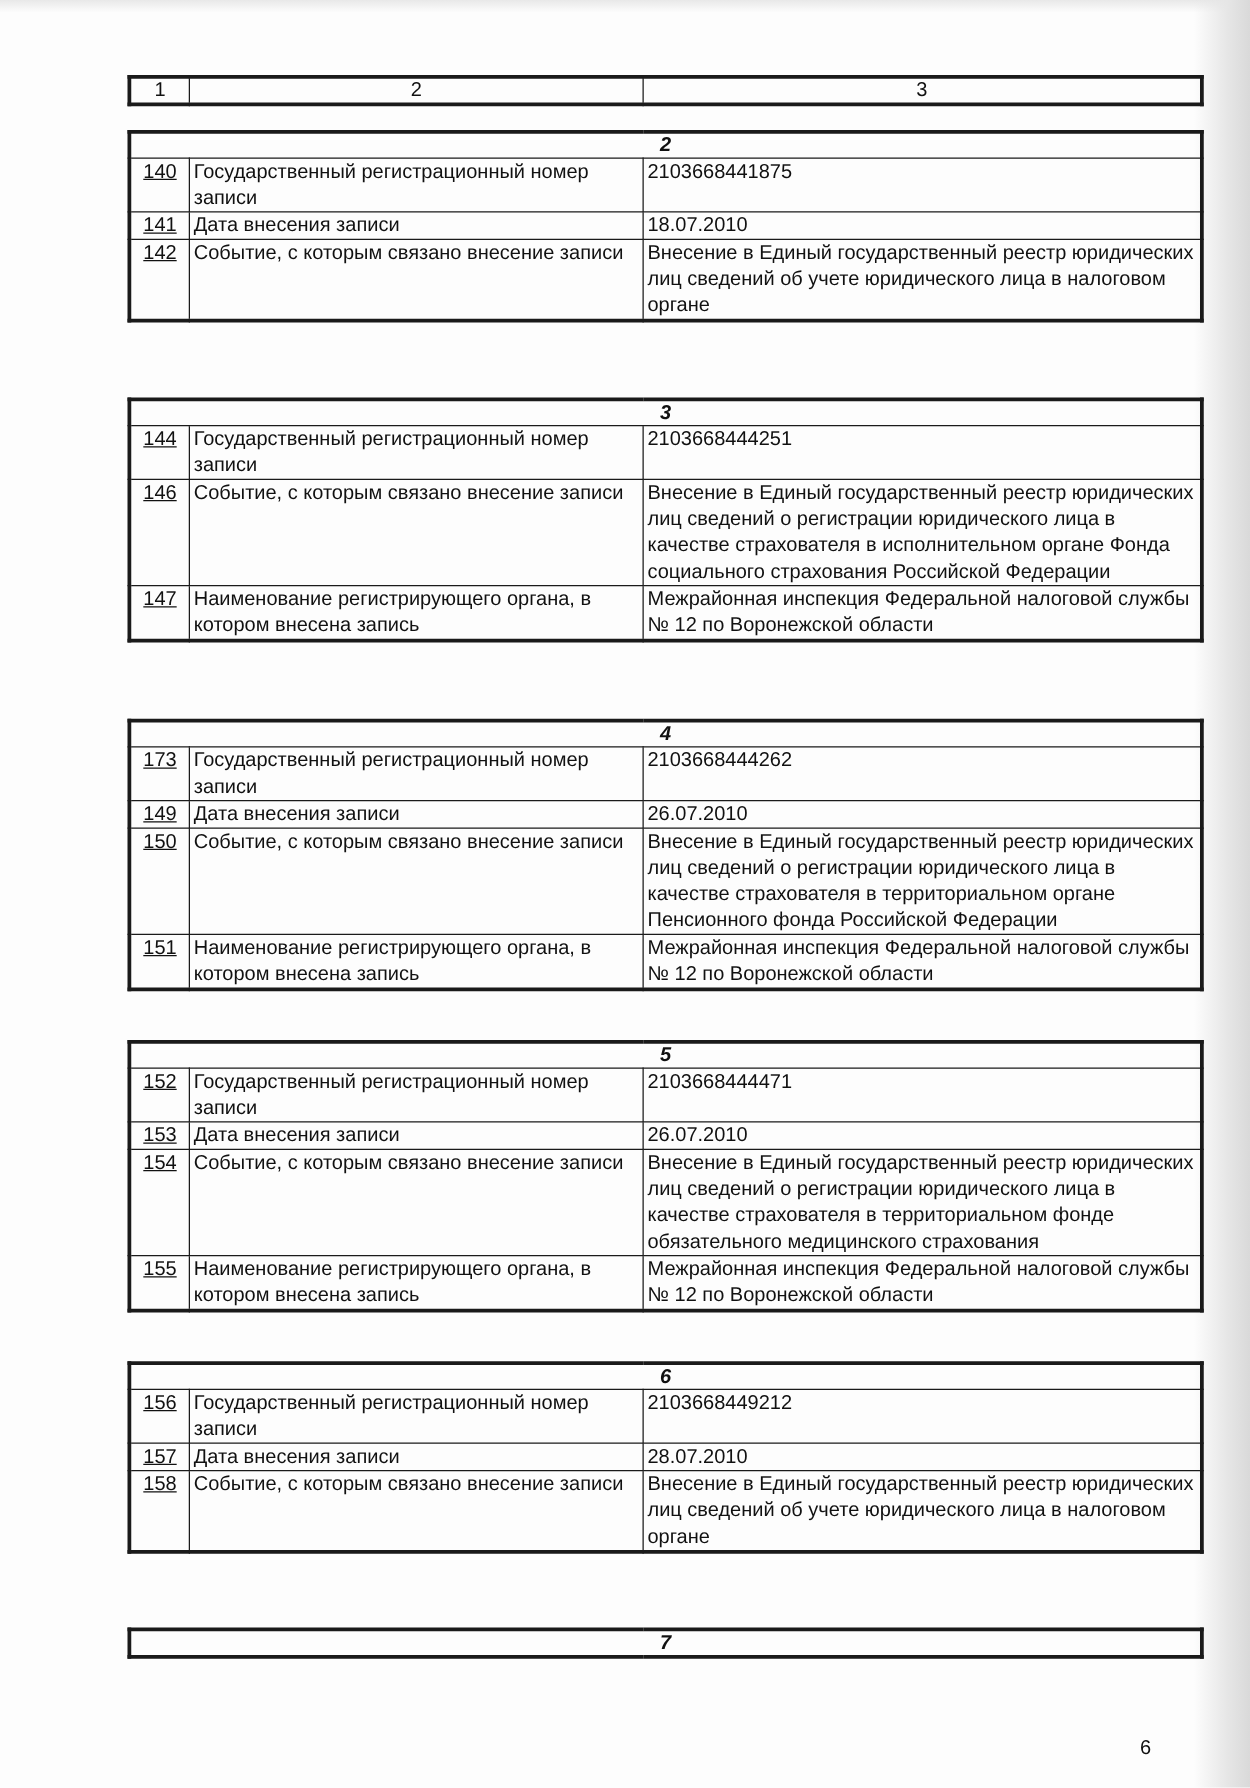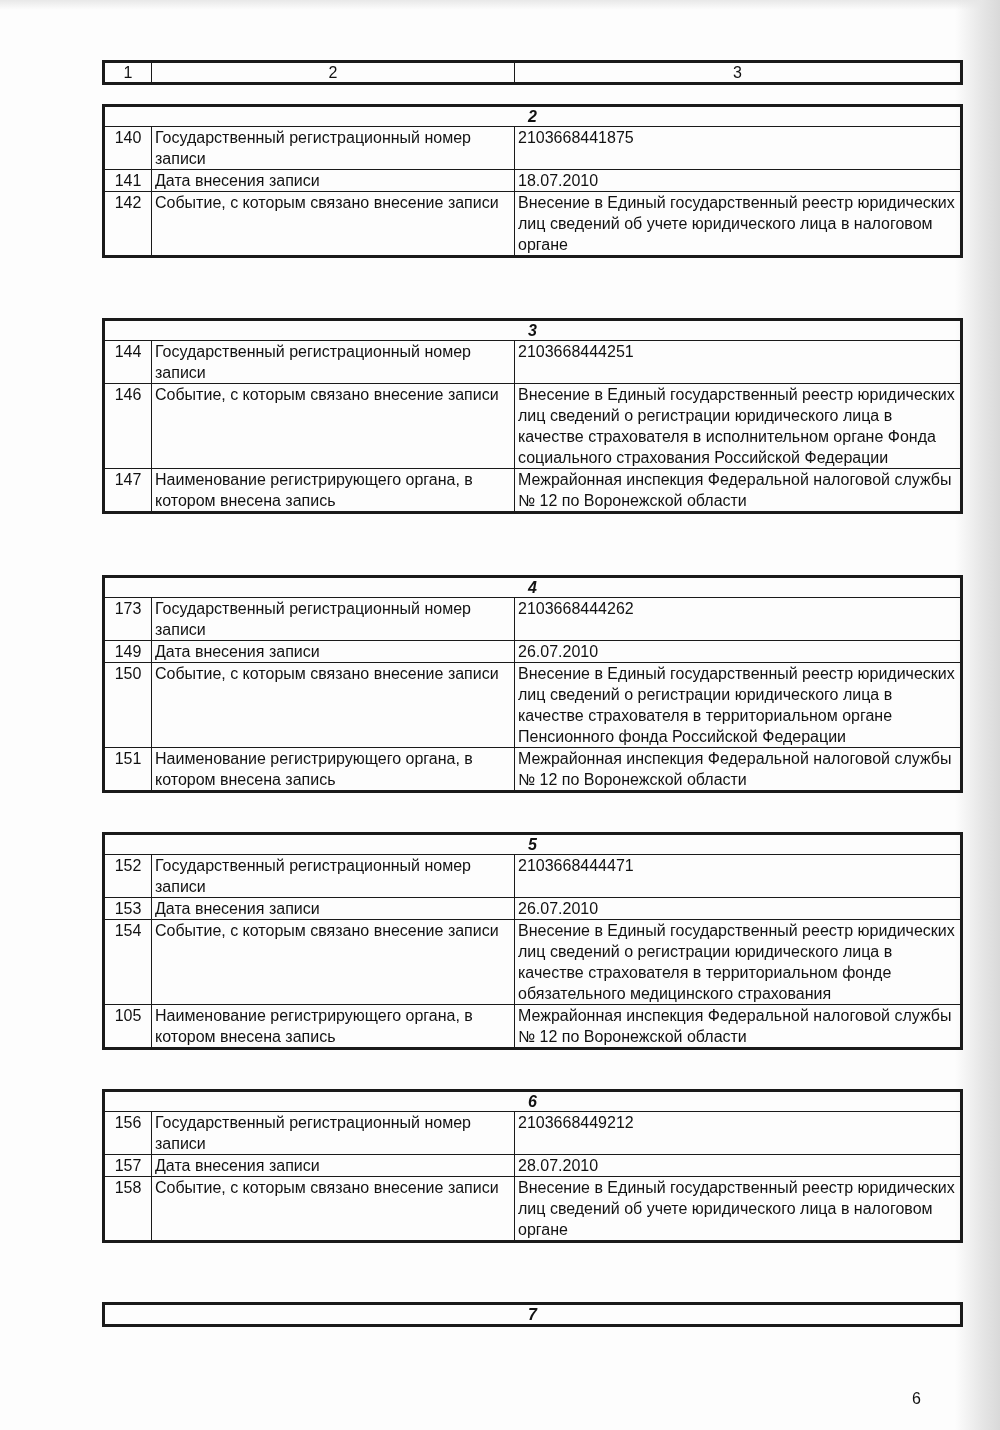--- a/index.html
+++ b/index.html
@@ -24,21 +24,21 @@
     font-size: 16px; line-height: 21px;
   }
   col.c1 { width: 48px; }
   col.c2 { width: 363px; }
   col.c3 { width: 447px; }
   td {
     border: 1.5px solid #1a1a1a;
     padding: 0 3px;
     vertical-align: top;
   }
-  td.num { text-align: center; padding: 0; }
+  td.num { text-align: center; padding: 0; text-decoration: underline; }
   .colhead td { text-align: center; height: 19px; line-height: 19px; }
   .sect td {
     text-align: center; font-weight: bold; font-style: italic;
     height: 19px; line-height: 19px; padding: 0;
   }
   .page-num {
     position: absolute; left: 912px; top: 1390px; font-size: 16px;
   }
 </style>
 </head>
@@ -170,21 +170,21 @@
         <td class="num">153</td>
         <td>Дата внесения записи</td>
         <td>26.07.2010</td>
       </tr>
   <tr>
         <td class="num">154</td>
         <td>Событие, с которым связано внесение записи</td>
         <td>Внесение в Единый государственный реестр юридических лиц сведений о регистрации юридического лица в качестве страхователя в территориальном фонде обязательного медицинского страхования</td>
       </tr>
   <tr>
-        <td class="num">105</td>
+        <td class="num">155</td>
         <td>Наименование регистрирующего органа, в котором внесена запись</td>
         <td>Межрайонная инспекция Федеральной налоговой службы № 12 по Воронежской области</td>
       </tr>
 </tbody>
   </table>
 
 <table style="top:1089px;">
   <colgroup>
       <col class="c1">
       <col class="c2">

